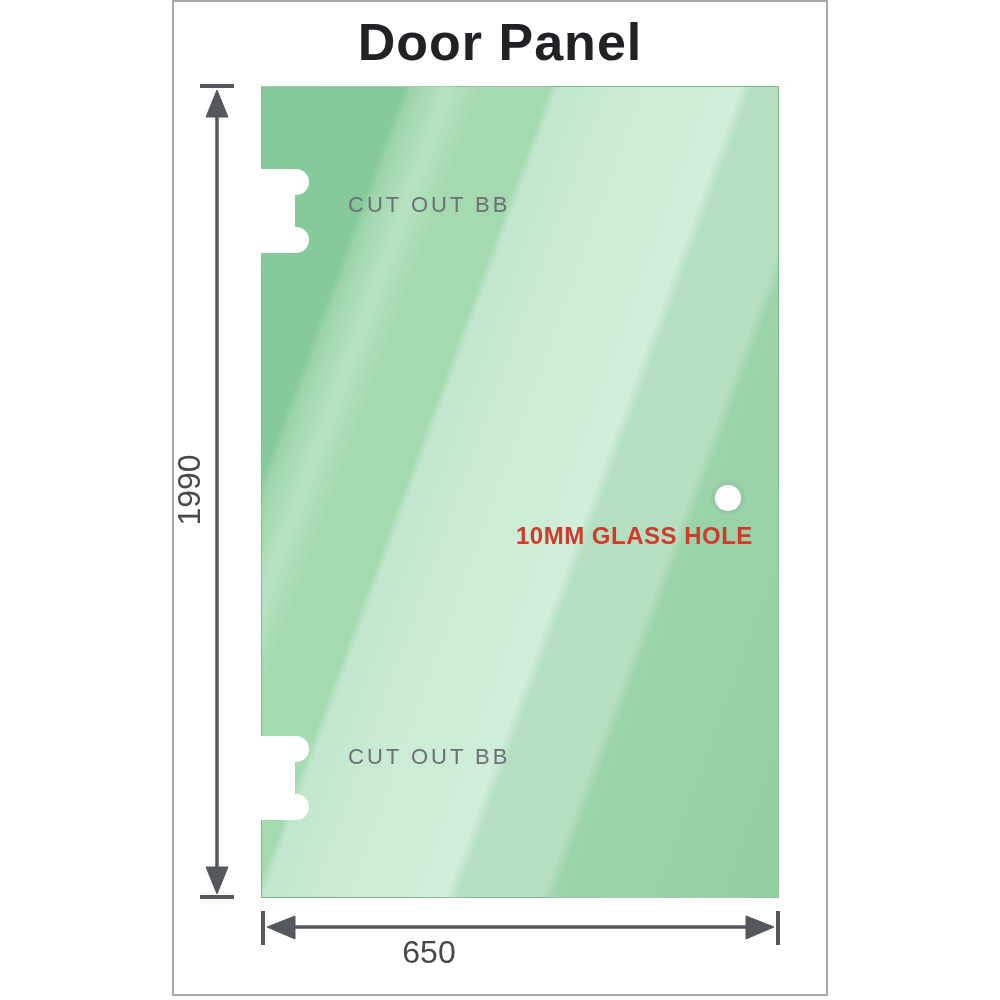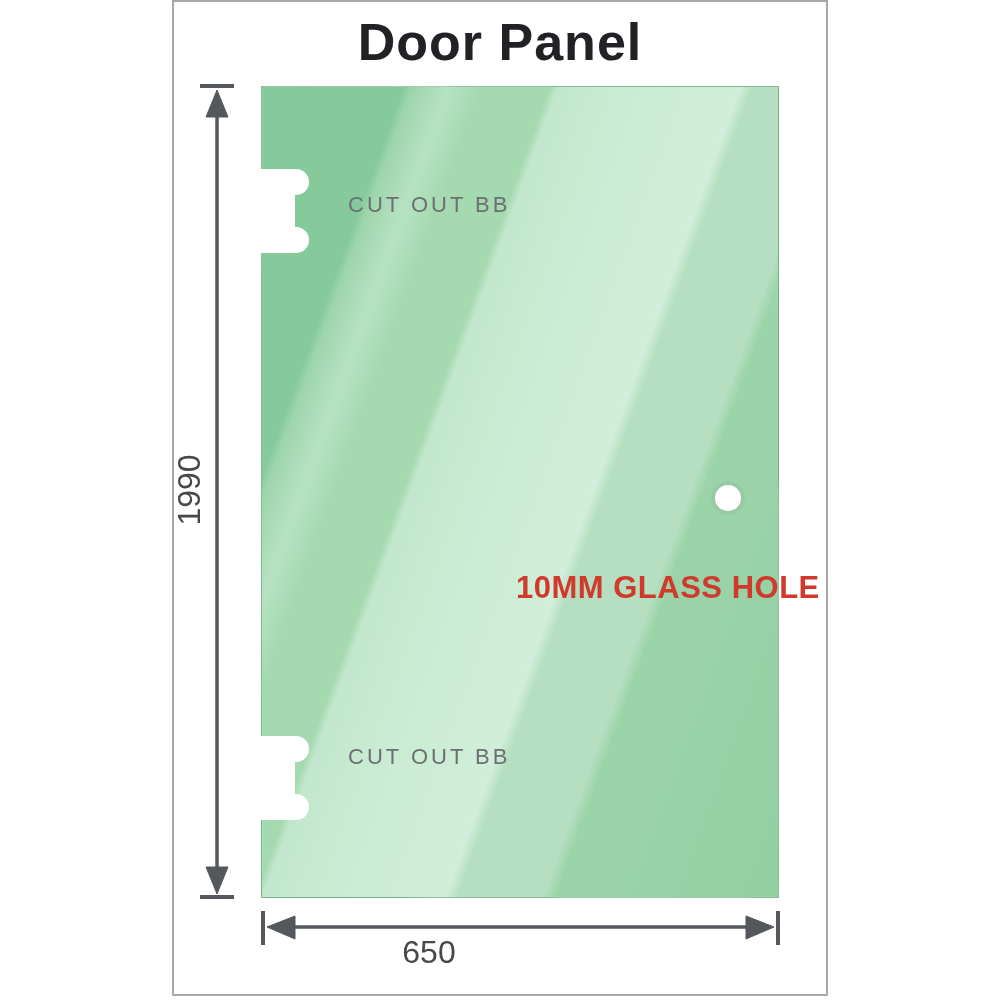--- a/index.html
+++ b/index.html
@@ -87,22 +87,22 @@
     width: 26px;
     height: 26px;
     border-radius: 50%;
     background: #ffffff;
     box-shadow: 0 0 0 4px rgba(150, 200, 163, 0.85);
   }
 
   .glass-hole-label {
     position: absolute;
     left: 516px;
-    top: 570px;
-    font-size: 31px;
+    top: 522px;
+    font-size: 24px;
     font-weight: bold;
     color: #cf3a2d;
     letter-spacing: 0.5px;
     white-space: nowrap;
   }
 
   .dim-overlay {
     position: absolute;
     left: 0; top: 0;
     width: 1000px;

